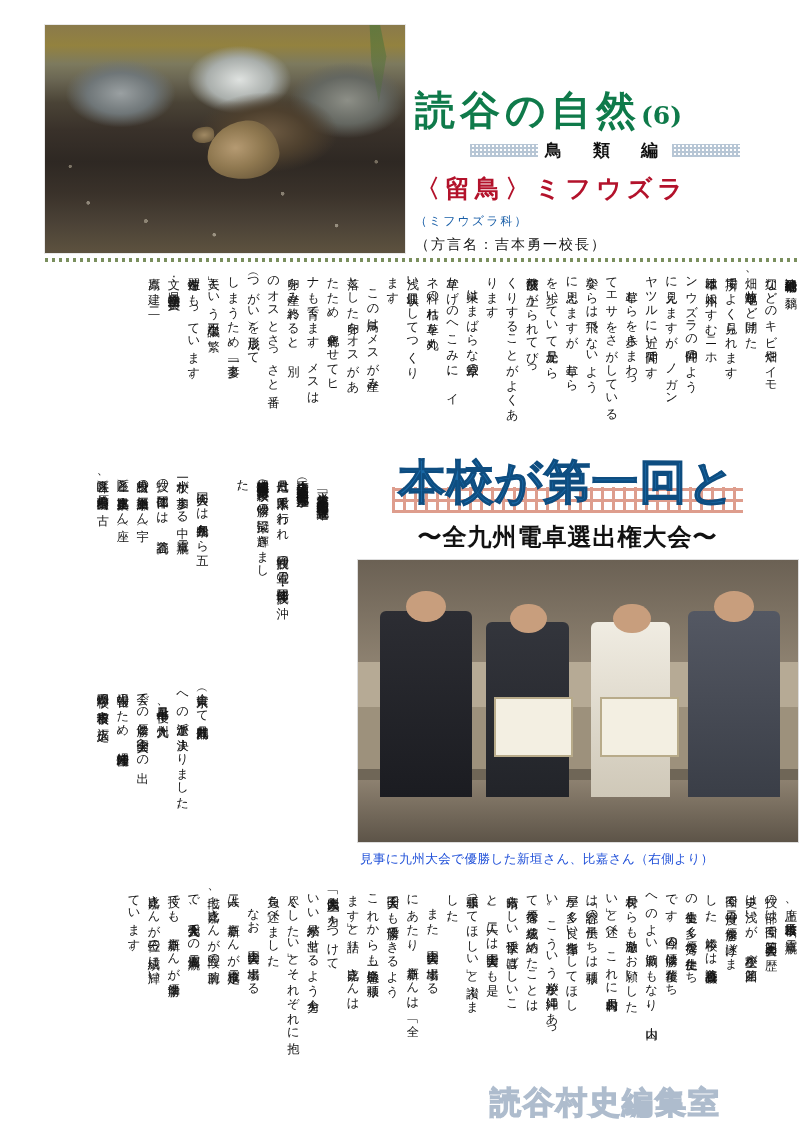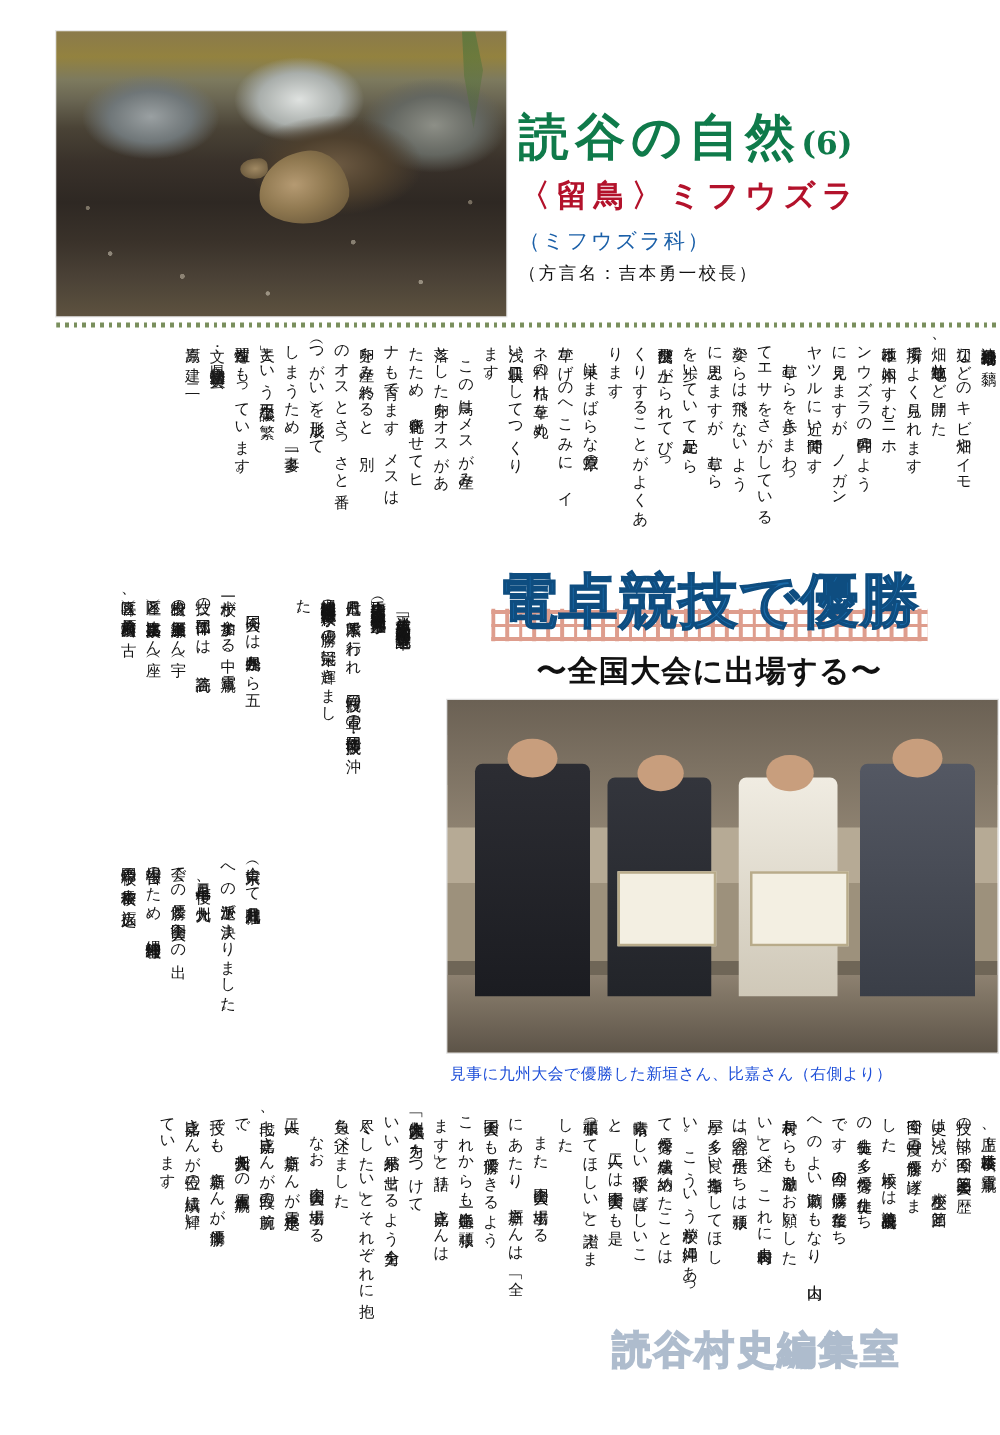--- a/index.html
+++ b/index.html
@@ -91,21 +91,21 @@
     background-image:repeating-linear-gradient(90deg,#9fb4c8 0 2px,transparent 2px 4px),
                      repeating-linear-gradient(0deg,#9fb4c8 0 2px,transparent 2px 4px);
     opacity:.75;
   }
   .mh-sub2{
     margin-top:10px;font-family:Liberation Serif, serif;
     font-size:25px;font-weight:bold;color:#b3122b;letter-spacing:5px;white-space:nowrap;
   }
   .mh-sub3{
     margin-top:8px;font-family:Liberation Serif, serif;
-    font-size:17px;color:#1a5fa8;letter-spacing:2px;
+    font-size:12px;color:#1a5fa8;letter-spacing:2px;
   }
   .mh-sub4{
     margin-top:6px;font-family:"DejaVu Serif","Liberation Serif",serif;
     font-size:14px;color:#111;letter-spacing:2px;
   }
 
   
   .dotrule{
     position:absolute;height:4px;
     background-image:repeating-linear-gradient(90deg,#7a8f5d 0 3px,transparent 3px 7px);
@@ -189,39 +189,44 @@
   
   .art3{position:absolute;left:92px;top:886px;width:708px;height:190px;}
   .art3 .cols{display:flex;flex-direction:row-reverse;height:190px;}
 
   
   .pagenum{
     position:absolute;left:0;right:0;top:1097px;text-align:center;
     font-family:"DejaVu Serif","Liberation Serif",serif;font-size:13px;color:#111;
   }
   .stamp{
-    position:absolute;left:490px;top:1059px;
+    position:absolute;left:490px;top:1082px;
     font-family:"DejaVu Serif","Liberation Serif",serif;
     font-size:31px;font-weight:bold;letter-spacing:2px;
     color:#ffffff;-webkit-text-stroke:1.4px #aebccd;white-space:nowrap;
   }
 </style>
 </head>
 <body>
 
 <div class="page">
 
   <div class="bird-photo">
     <div class="specks"></div>
     <div class="grass"></div>
     <div class="bird"></div>
   </div>
 
   <div class="masthead">
     <div class="mh-title"><span>読谷の自然</span><span class="num">(6)</span></div>
+    <div class="mh-sub1">
+      <span class="mh-rule"></span>
+      <span>鳥　類　編</span>
+      <span class="mh-rule"></span>
+    </div>
     <div class="mh-sub2">〈留鳥〉ミフウズラ</div>
     <div class="mh-sub3">（ミフウズラ科）</div>
     <div class="mh-sub4">（方言名：吉本勇一校長）</div>
   </div>
 
   <div class="dotrule" style="left:45px;top:258px;width:755px;"></div>
 
   <div class="art1">
     <div class="art1-cols">
       <div class="vtext">読谷補助飛行場や黐</div>
@@ -255,24 +260,24 @@
       <div class="vtext">しまうため、「一妻多</div>
       <div class="vtext">夫」という不思議な繁</div>
       <div class="vtext">殖習性をもっています。</div>
       <div class="byline">文：県立博物館学芸員</div>
       <div class="byline">嵩原　建　二</div>
     </div>
   </div>
 
   <div class="head2">
     <div class="h2-main">
-      <span>電卓競技で優勝</span>
+      <span>本校が第一回と</span>
       <span class="h2-deco"></span>
     </div>
-    <div class="h2-sub">〜全国大会に出場する〜</div>
+    <div class="h2-sub">〜全九州電卓選出権大会〜</div>
   </div>
 
   <div class="group-photo">
     <div class="gp-wall"></div>
     <div class="gp-floor"></div>
     <div class="gp-person gp-p1"></div>
     <div class="gp-head gp-p1h"></div>
     <div class="gp-person gp-p2"></div>
     <div class="gp-head gp-p2h"></div>
     <div class="gp-person gp-p3"></div>

